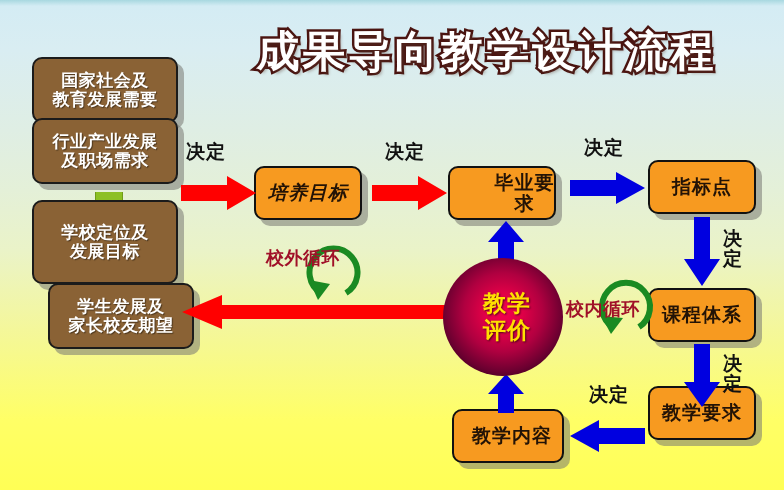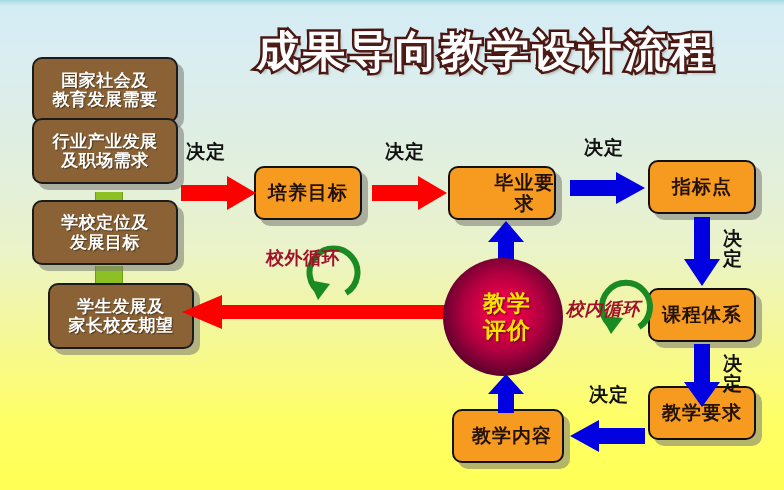--- a/index.html
+++ b/index.html
@@ -190,35 +190,35 @@
 教育发展需要</div>
   </div>
 
   <div class="node brown" style="left:32px; top:118px; width:146px; height:66px;">
     <div class="shadow"></div>
     <div class="face"></div>
     <div class="lbl">行业产业发展
 及职场需求</div>
   </div>
 
-  <div class="node brown" style="left:32px; top:200px; width:146px; height:65px;">
+  <div class="node brown" style="left:32px; top:200px; width:146px; height:84px;">
     <div class="shadow"></div>
     <div class="face"></div>
     <div class="lbl">学校定位及
 发展目标</div>
   </div>
 
   <div class="node brown" style="left:32px; top:283px; width:146px; height:66px;margin-left:16px;">
     <div class="shadow"></div>
     <div class="face"></div>
     <div class="lbl">学生发展及
 家长校友期望</div>
   </div>
 
-  <div class="node orange" style="left:254px; top:166px; width:108px; height:54px;">
+  <div class="node orange" style="left:254px; top:166px; width:108px; height:54px;font-style:italic;">
     <div class="shadow"></div>
     <div class="face"></div>
     <div class="lbl">培养目标</div>
   </div>
 
   <div class="node orange" style="left:448px; top:166px; width:108px; height:54px;padding-left:45px;">
     <div class="shadow"></div>
     <div class="face"></div>
     <div class="lbl">毕业要求</div>
   </div>
@@ -307,15 +307,15 @@
   <div class="deci" style="left:723px; top:229px; text-align:center;">决
 定</div>
 
   <div class="deci" style="left:723px; top:354px; text-align:center;">决
 定</div>
 
   <div class="deci" style="left:589px; top:385px;">决定</div>
 
   <div class="loop-label" style="left:266px; top:246px;">校外循环</div>
 
-  <div class="loop-label" style="left:566px; top:297px;font-style:italic;">校内循环</div>
+  <div class="loop-label" style="left:566px; top:297px;">校内循环</div>
 
 </div>
 
 </body></html>

